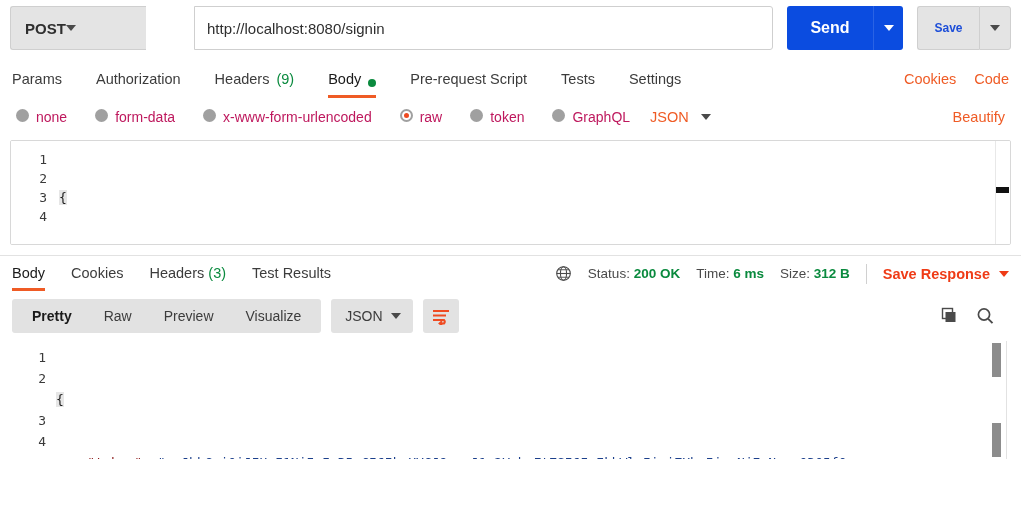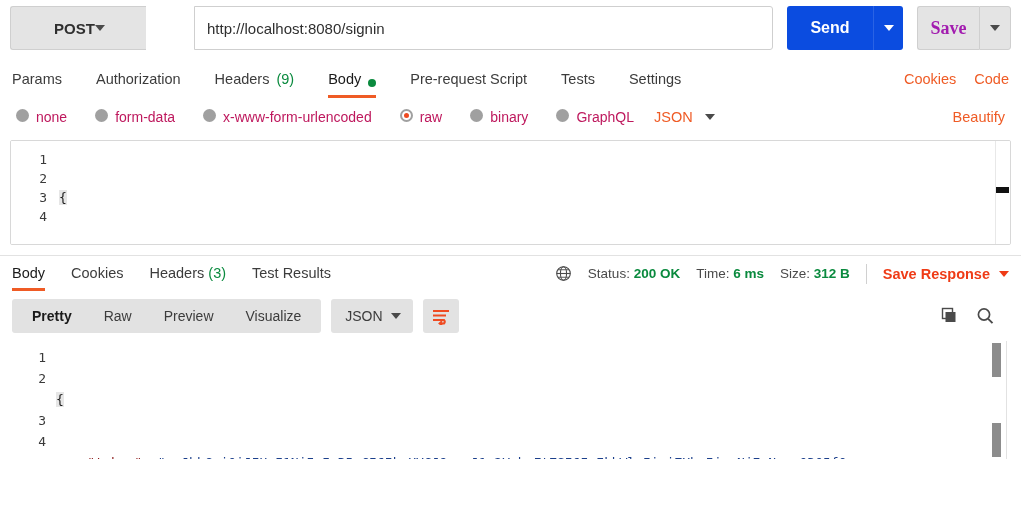--- a/index.html
+++ b/index.html
@@ -13,21 +13,21 @@
   }
   .app { position: relative; width: 1021px; height: 508px; background: #fff; }
 
   
   .urlbar {
     display: flex; align-items: center;
     padding: 6px 10px 8px 10px;
     height: 58px;
   }
   .method-select {
-    display: flex; align-items: center; justify-content: center;
+    display: flex; align-items: center; justify-content: flex-start;
     width: 136px; height: 44px;
     background: #e4e4e4;
     border: 1px solid #cfcfcf;
     border-right: none;
     border-radius: 3px 0 0 3px;
     padding: 0 12px 0 14px;
     font-size: 15px; font-weight: 600; color: #2f2f2f;
     cursor: pointer;
   }
   .caret {
@@ -62,27 +62,27 @@
   .send-caret {
     background: #0b4ce0;
     width: 30px; height: 44px;
     border-radius: 0 3px 3px 0;
     border: none; border-left: 1px solid #2a63e4;
     display: flex; align-items: center; justify-content: center;
     cursor: pointer;
   }
   .save-group { display: flex; margin-left: 14px; }
   .save-btn {
-    background: #e4e4e4; color: #a21caf;
+    background: #e4e4e4; color: #1d4ed8;
     border: 1px solid #cfcfcf; border-right: none;
     height: 44px; width: 62px;
-    font-size: 18px; font-weight: 600;
+    font-size: 12px; font-weight: 600;
     border-radius: 3px 0 0 3px;
     cursor: pointer;
-    font-family: Liberation Serif, serif;
+    font-family: Liberation Sans, sans-serif;
   }
   .save-caret {
     background: #e4e4e4;
     border: 1px solid #cfcfcf;
     width: 32px; height: 44px;
     border-radius: 0 3px 3px 0;
     display: flex; align-items: center; justify-content: center;
     cursor: pointer;
   }
 
@@ -369,21 +369,21 @@
     <label class="radio-item">
       <span class="radio"></span>
       <span>x-www-form-urlencoded</span>
     </label>
     <label class="radio-item">
       <span class="radio checked"></span>
       <span>raw</span>
     </label>
     <label class="radio-item">
       <span class="radio"></span>
-      <span>binary</span>
+      <span>token</span>
     </label>
     <label class="radio-item">
       <span class="radio"></span>
       <span>GraphQL</span>
     </label>
     <div class="fmt-select">
       <span>JSON</span>
       <span class="caret"></span>
     </div>
     <span class="beautify">Beautify</span>

